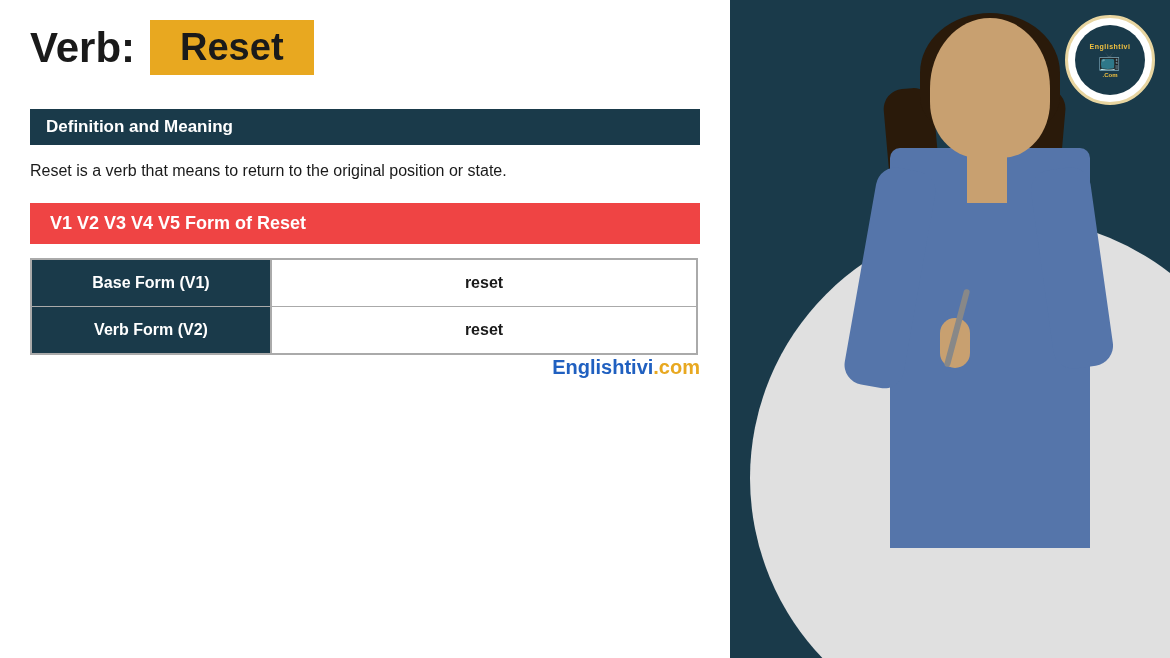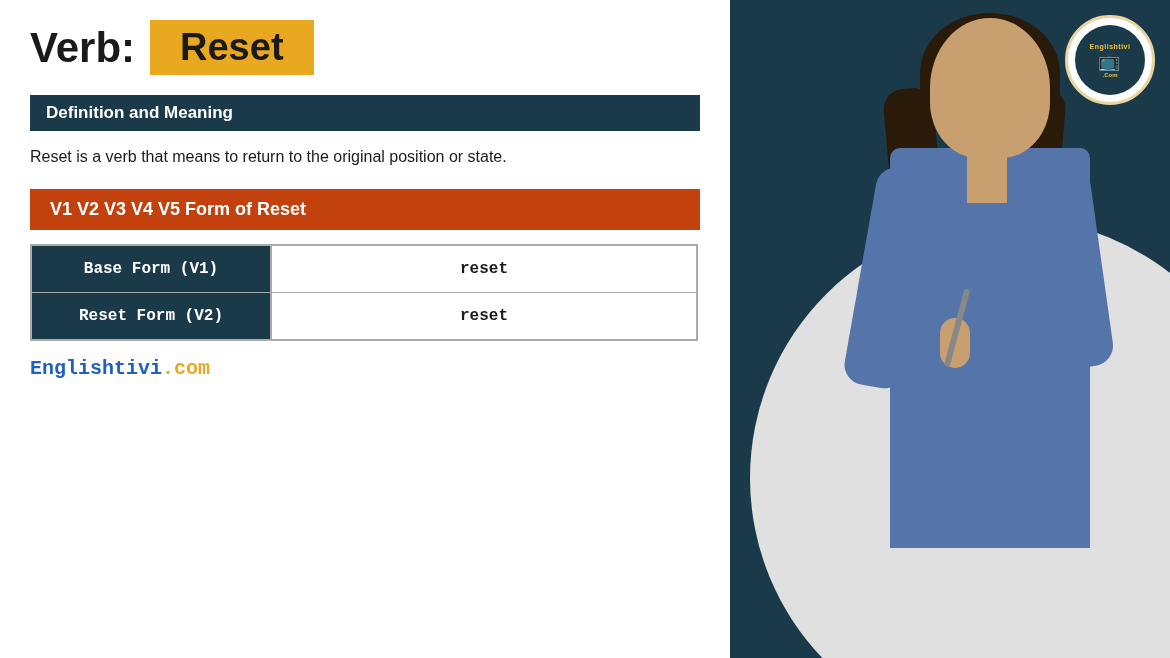--- a/index.html
+++ b/index.html
@@ -114,46 +114,46 @@
 
     
     .definition-banner {
       background: #1a3a4a;
       color: #fff;
       font-size: 17px;
       font-weight: 700;
       padding: 8px 16px;
       display: inline-block;
       margin-bottom: 14px;
+      margin-top: 14px;
     }
 
     .definition-text {
       font-size: 16px;
       color: #1a1a1a;
       line-height: 1.5;
       margin-bottom: 20px;
     }
 
     
     .forms-banner {
-      background: #c2410c;
+      background: #ef4444;
       color: #fff;
       font-size: 18px;
       font-weight: 700;
       padding: 10px 20px;
       display: inline-block;
       margin-bottom: 14px;
     }
 
     
     .verb-table {
       border-collapse: collapse;
       width: 668px;
       border: 2px solid #aaa;
-      font-family: Liberation Mono, monospace;
     }
 
     .verb-table tr {
       border-bottom: 1px solid #aaa;
     }
 
     .verb-table tr:last-child {
       border-bottom: none;
     }
 
@@ -172,25 +172,24 @@
     }
 
     .verb-table td.value-col {
       background: #fff;
       color: #1a1a1a;
       font-weight: 700;
       text-align: center;
     }
 
     .footer-brand {
-      text-align: left;
-      margin-top: 16px;
+      text-align: right;
+      margin-top: 1px;
       font-size: 20px;
       font-weight: 700;
-      font-family: Liberation Mono, monospace;
     }
 
     .footer-brand span.blue {
       color: #2060c0;
     }
 
     .footer-brand span.orange {
       color: #e8a820;
     }
   </style>
@@ -210,21 +209,21 @@
 
   <div class="forms-banner">V1 V2 V3 V4 V5 Form of Reset</div>
 
   <table class="verb-table">
     <tbody id="verb-table-body">
     <tr>
           <td class="label-col">Base Form (V1)</td>
           <td class="value-col">reset</td>
         </tr>
         <tr>
-          <td class="label-col">Reset Form (V2)</td>
+          <td class="label-col">Verb Form (V2)</td>
           <td class="value-col">reset</td>
         </tr>
       </tbody>
   </table>
 
   <div class="footer-brand">
     <span class="blue">Englishtivi</span><span class="orange">.com</span>
   </div>
 
 </div>

